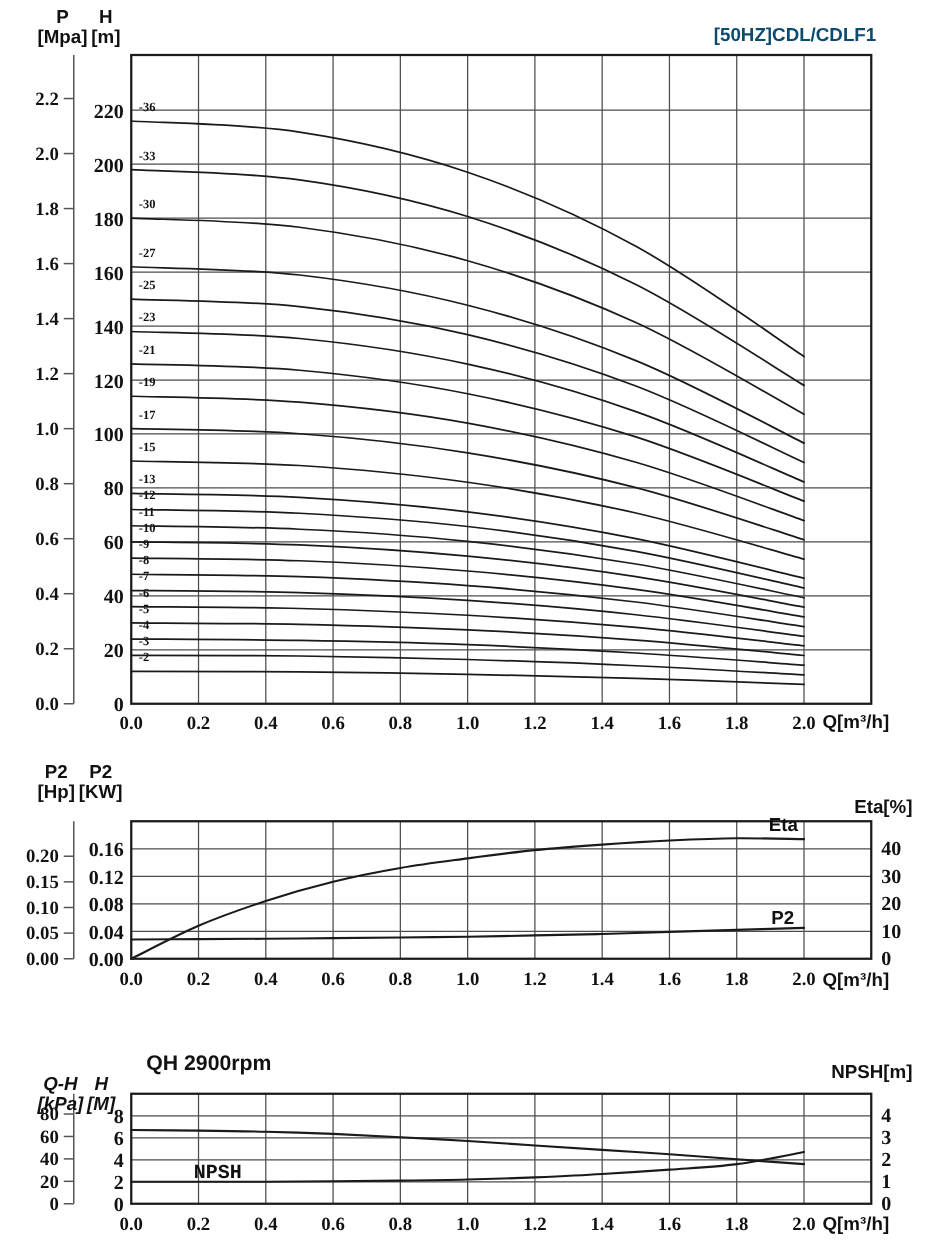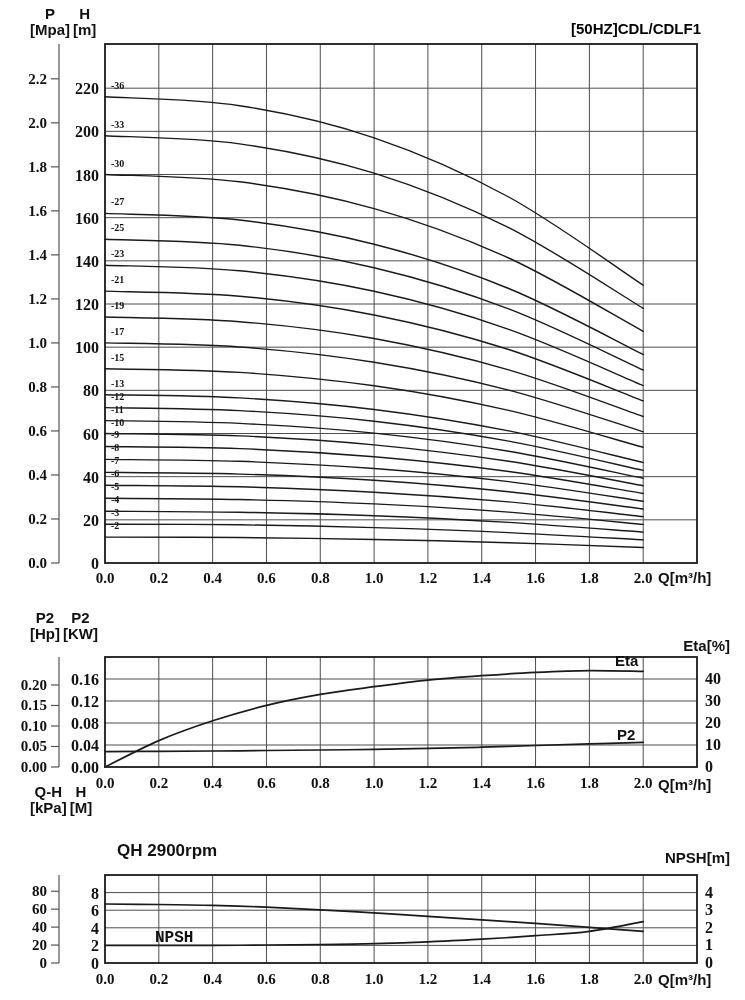--- a/index.html
+++ b/index.html
@@ -2,21 +2,21 @@
 <html><head>
 <meta charset="utf-8">
 <style>
   html,body{margin:0;padding:0;background:#ffffff;}
   body{width:745px;height:1000px;position:relative;font-family:"Liberation Sans",sans-serif;}
   .page{position:relative;width:745px;height:1000px;background:#fff;overflow:hidden;}
   svg{position:absolute;left:0;top:0;}
   .lbl{position:absolute;font-weight:bold;color:#111;white-space:nowrap;}
   .axis-hdr{position:absolute;display:flex;gap:3px;font-weight:bold;font-size:15px;line-height:16px;color:#111;}
   .axis-col{display:flex;flex-direction:column;align-items:center;}
-  .chart-title{position:absolute;font-size:15px;font-weight:bold;color:#000000;}
+  .chart-title{position:absolute;font-size:15px;font-weight:bold;color:#0c4a6e;}
   .qlbl{font-size:15px;}
   .inplot{color:#111;}
 </style>
 </head>
 <body>
 
 <div class="page">
 
   <svg id="curves-svg" width="745" height="1000" viewBox="0 0 745 1000">
     <g id="g-hq">
@@ -260,21 +260,21 @@
     <div class="axis-col">
       <span>P2</span>
       <span>[KW]</span>
     </div>
   </div>
   <div class="lbl qlbl" style="right:15px;top:637px;">Eta[%]</div>
   <div class="lbl inplot" style="left:615px;top:652px;font-size:15px;">Eta</div>
   <div class="lbl inplot" style="left:617px;top:726px;font-size:15px;">P2</div>
   <div class="lbl qlbl" style="left:658px;top:776px;">Q[m³/h]</div>
 
-  <div class="axis-hdr" style="left:30px;top:784px;">
+  <div class="axis-hdr" style="left:30px;top:860px;font-style:italic;">
     <div class="axis-col">
       <span>Q-H</span>
       <span>[kPa]</span>
     </div>
     <div class="axis-col">
       <span>H</span>
       <span>[M]</span>
     </div>
   </div>
   <div class="lbl qlbl" style="right:15px;top:849px;">NPSH[m]</div>

